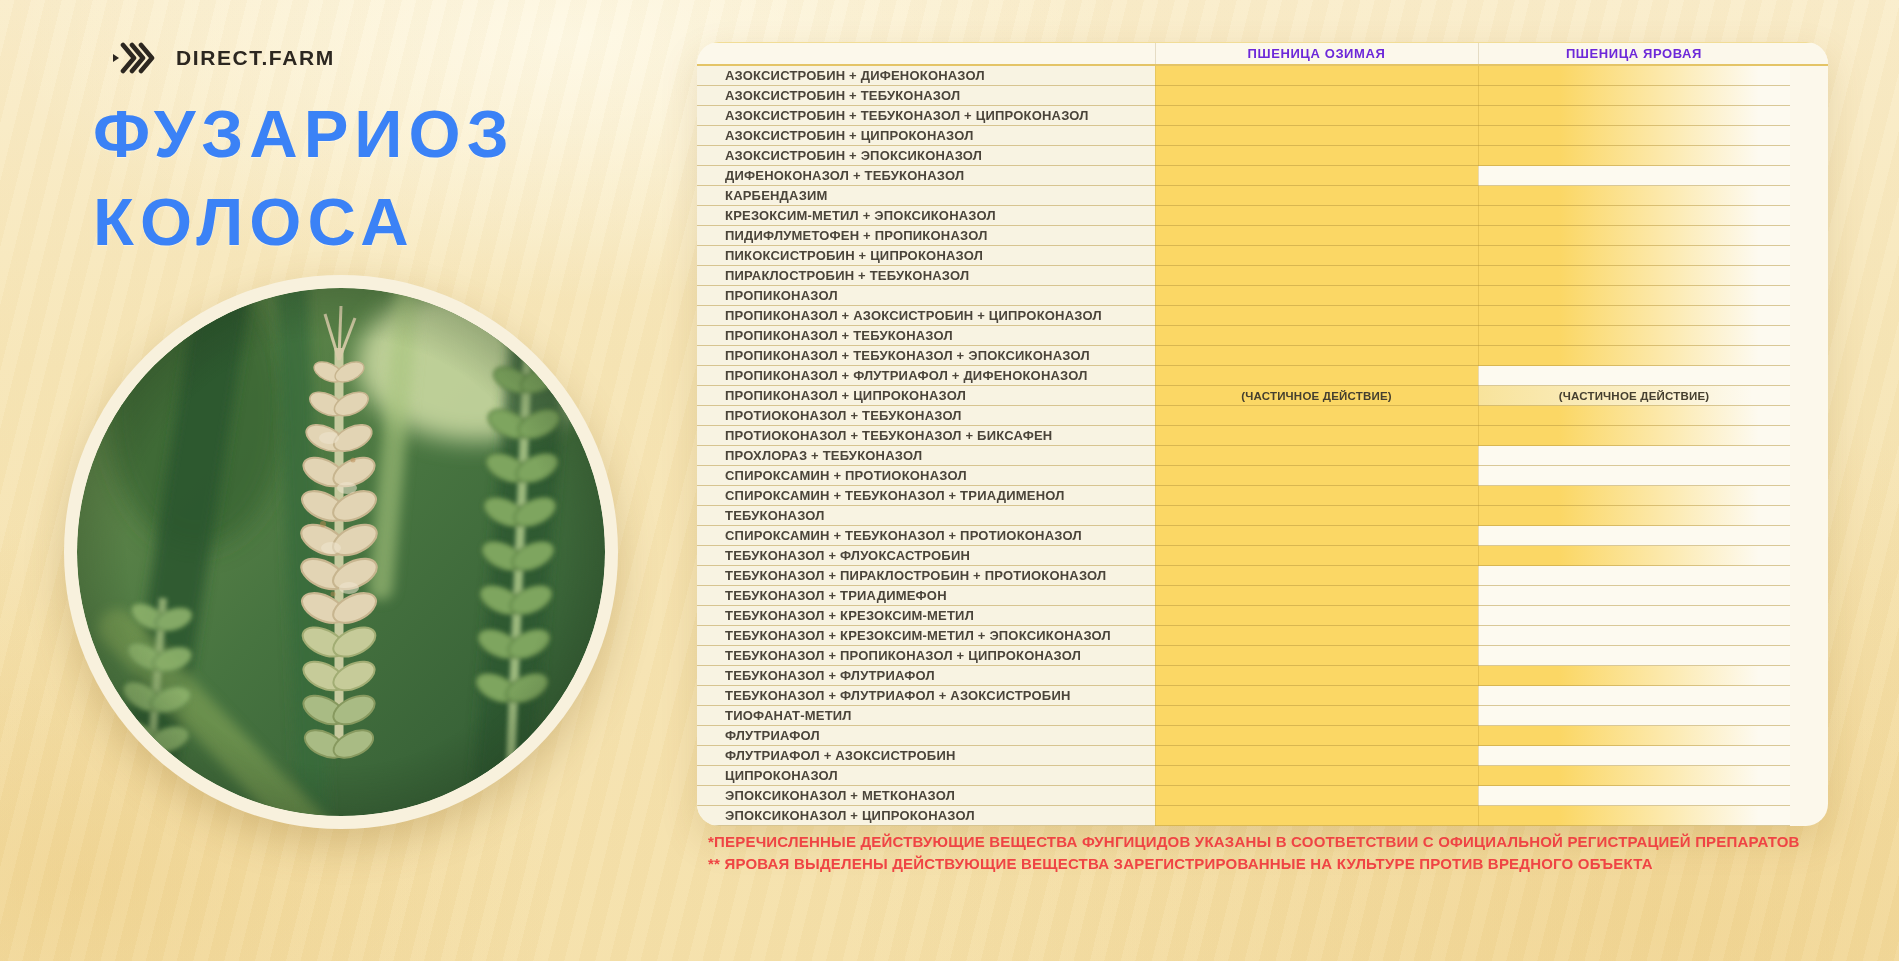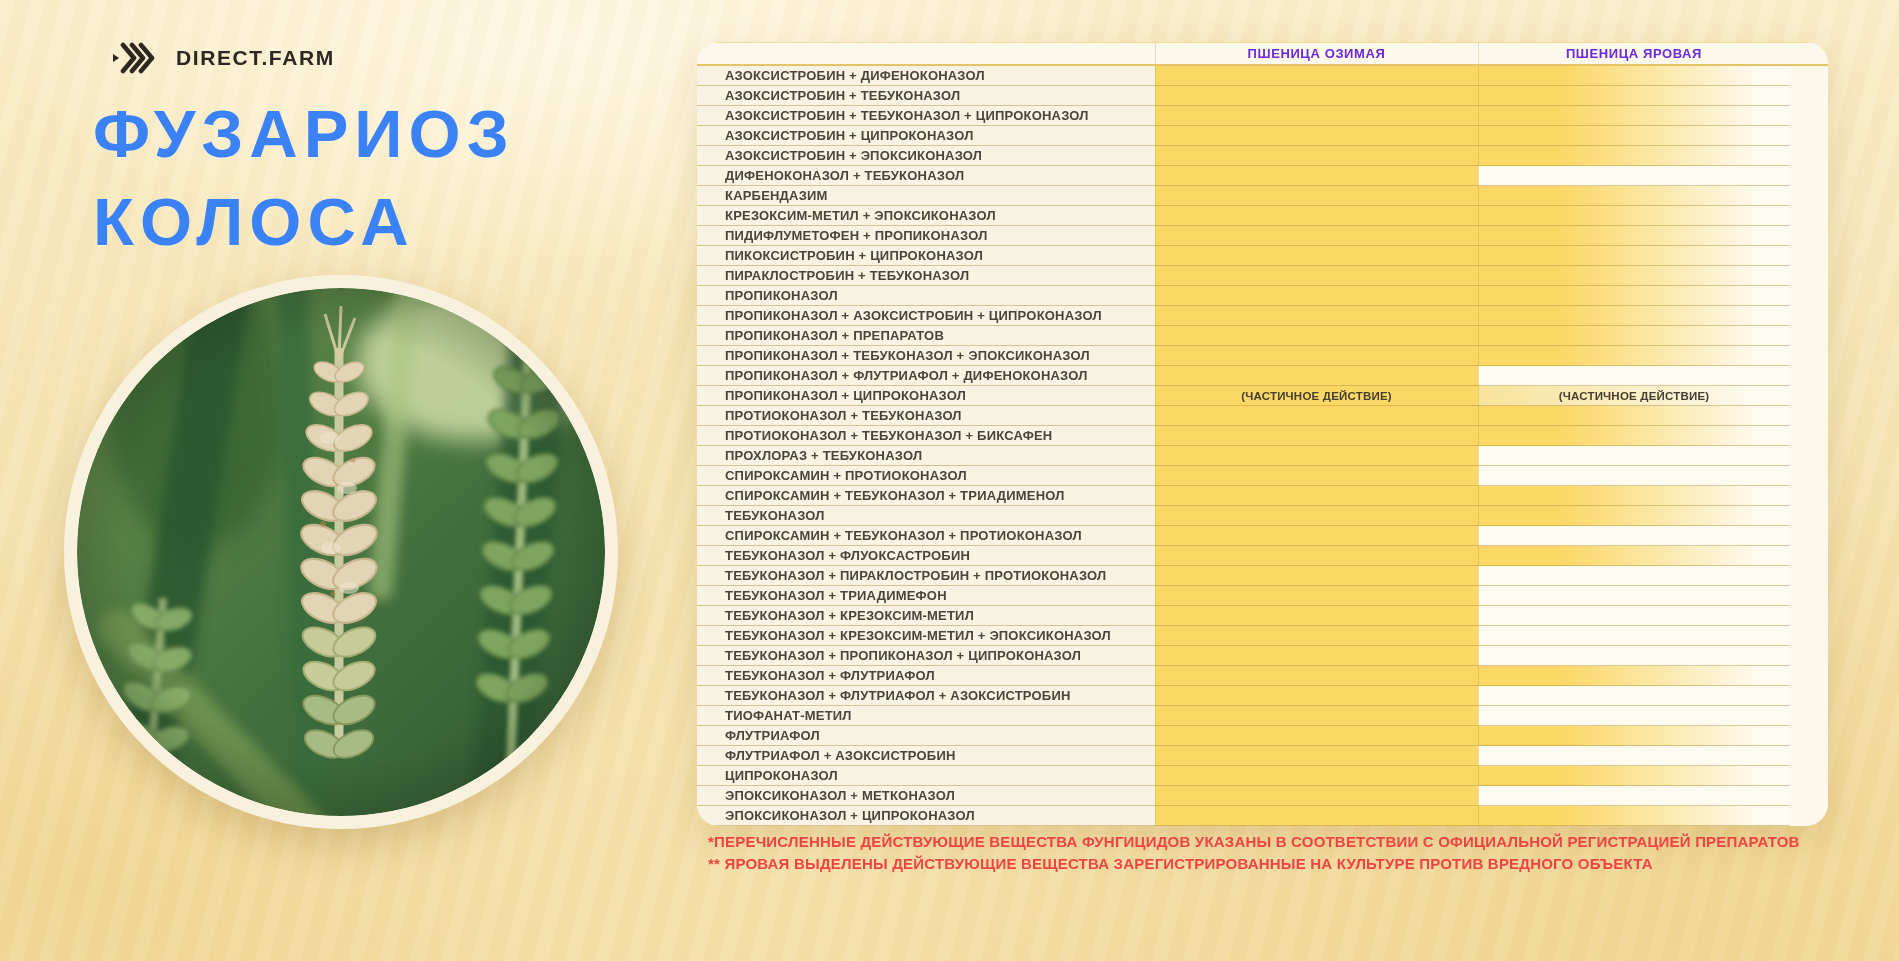--- a/index.html
+++ b/index.html
@@ -367,21 +367,21 @@
         <div class="rowline"></div>
       </div>
       <div class="row">
         <div class="c c-name">ПРОПИКОНАЗОЛ + АЗОКСИСТРОБИН + ЦИПРОКОНАЗОЛ</div>
         <div class="c c-winter registered"></div>
         <div class="c c-spring registered"></div>
         <div class="c c-fill"></div>
         <div class="rowline"></div>
       </div>
       <div class="row">
-        <div class="c c-name">ПРОПИКОНАЗОЛ + ПРЕПАРАТОВ</div>
+        <div class="c c-name">ПРОПИКОНАЗОЛ + ТЕБУКОНАЗОЛ</div>
         <div class="c c-winter registered"></div>
         <div class="c c-spring registered"></div>
         <div class="c c-fill"></div>
         <div class="rowline"></div>
       </div>
       <div class="row">
         <div class="c c-name">ПРОПИКОНАЗОЛ + ТЕБУКОНАЗОЛ + ЭПОКСИКОНАЗОЛ</div>
         <div class="c c-winter registered"></div>
         <div class="c c-spring registered"></div>
         <div class="c c-fill"></div>

